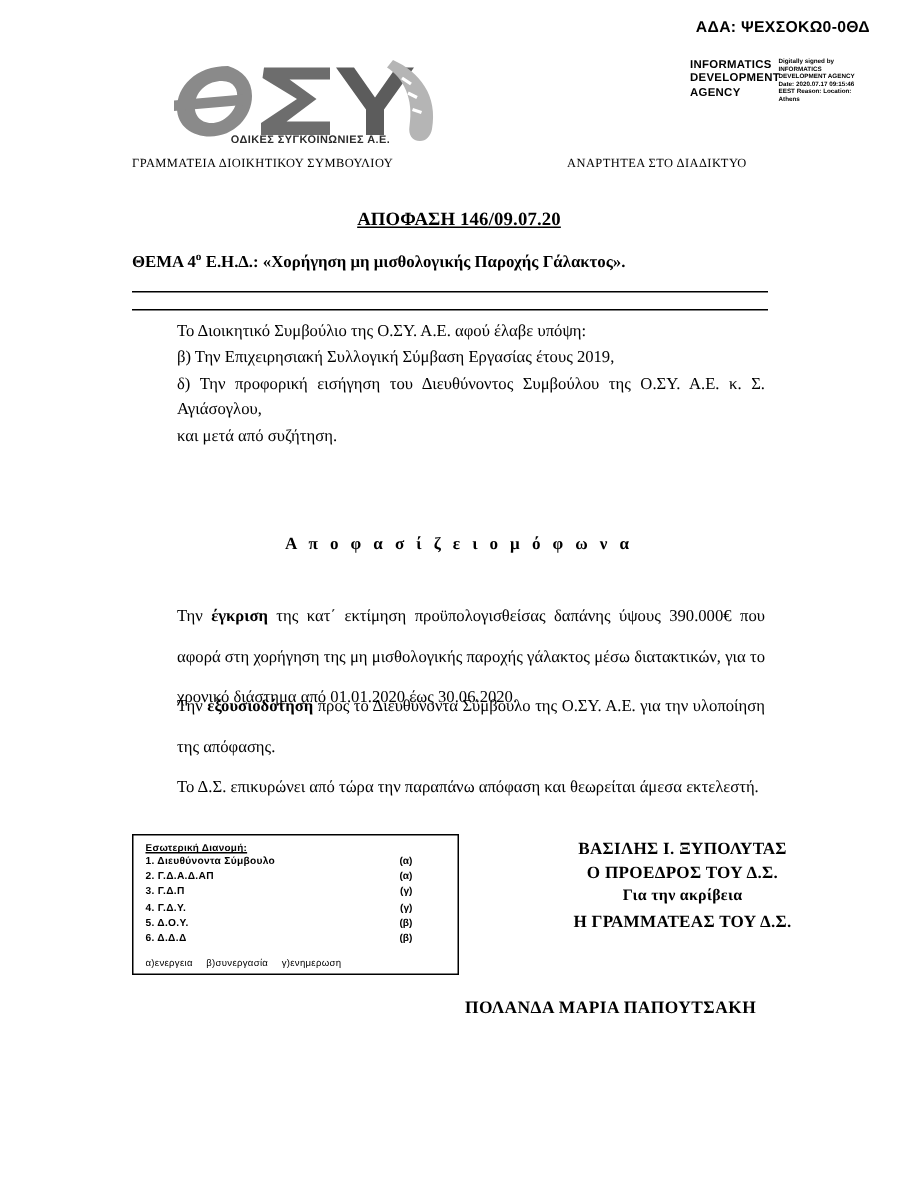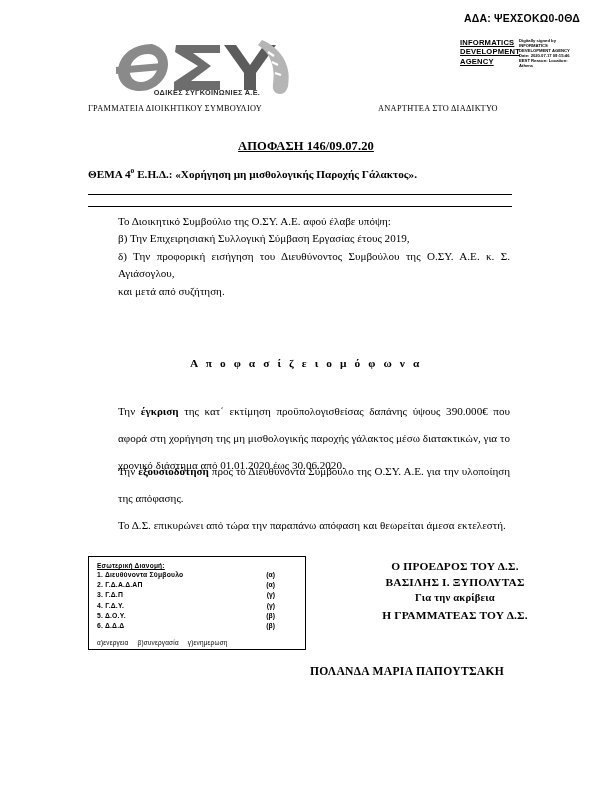--- a/index.html
+++ b/index.html
@@ -64,21 +64,20 @@
     flex-direction: row;
     gap: 3px;
   }
   .sig-stamp .sig-left {
     font-family: "Liberation Sans", sans-serif;
     font-size: 7.6px;
     font-weight: bold;
     line-height: 9.4px;
     width: 56px;
     letter-spacing: 0.2px;
-    text-decoration: underline;
   }
   .sig-stamp .sig-right {
     font-family: "Liberation Sans", sans-serif;
     font-size: 4.2px;
     font-weight: bold;
     line-height: 5.1px;
     width: 58px;
     letter-spacing: 0px;
     word-break: break-word;
   }
@@ -322,20 +321,20 @@
       <span class="dr">(β)</span>
     </div>
     <div class="dist-legend">
       <span>α)ενεργεια</span>
       <span>β)συνεργασία</span>
       <span>γ)ενημερωση</span>
     </div>
   </div>
 
   <div class="sign-block">
+    <div>ΒΑΣΙΛΗΣ Ι. ΞΥΠΟΛΥΤΑΣ</div>
     <div>Ο ΠΡΟΕΔΡΟΣ ΤΟΥ Δ.Σ.</div>
-    <div>ΒΑΣΙΛΗΣ Ι. ΞΥΠΟΛΥΤΑΣ</div>
     <div class="thin">Για την ακρίβεια</div>
     <div>Η ΓΡΑΜΜΑΤΕΑΣ ΤΟΥ Δ.Σ.</div>
   </div>
   <div class="sign-name">ΠΟΛΑΝΔΑ ΜΑΡΙΑ ΠΑΠΟΥΤΣΑΚΗ</div>
 
 </div>
 
 </body></html>

